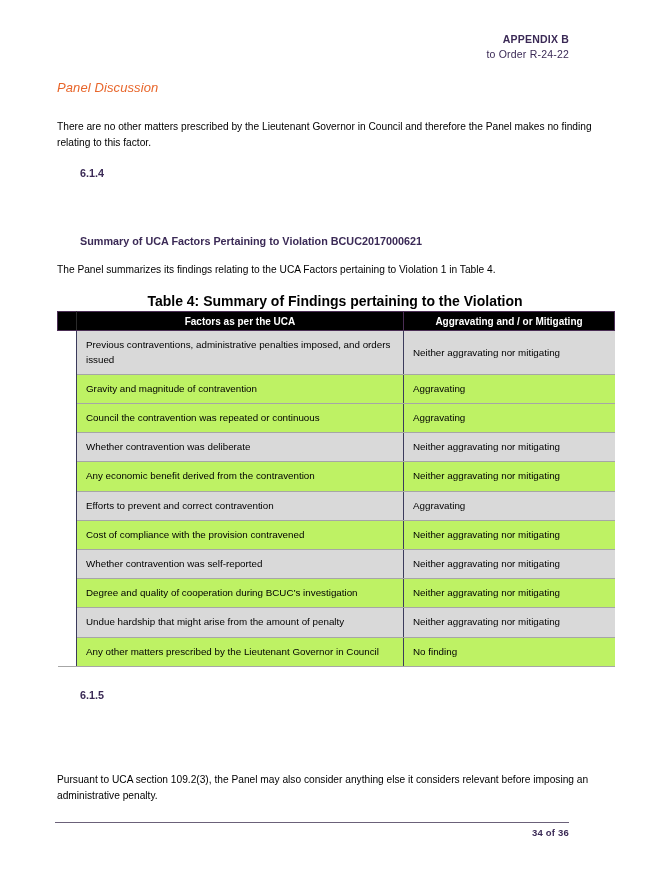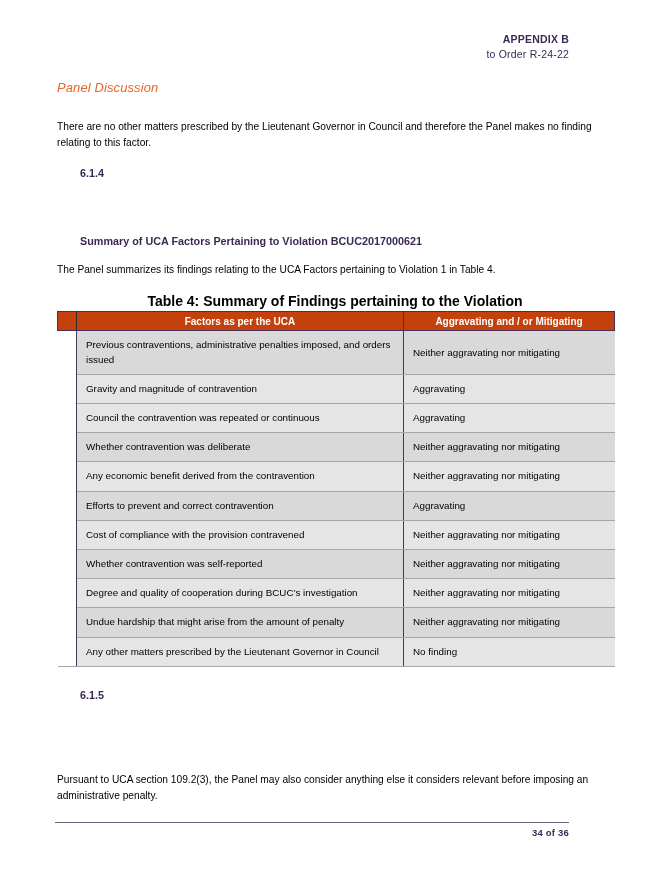--- a/index.html
+++ b/index.html
@@ -98,21 +98,21 @@
     border-collapse: collapse;
     width: 557px;
     table-layout: fixed;
     margin: 0;
   }
   table.findings col.c-gutter { width: 19px; }
   table.findings col.c-factor { width: 327px; }
   table.findings col.c-result { width: 211px; }
 
   table.findings thead th {
-    background: #c2410c;
+    background: #000000;
     color: #ffffff;
     font-size: 10px;
     font-weight: bold;
     text-align: center;
     height: 19px;
     padding: 2px 4px;
     border: 1px solid #4b2e55;
     box-sizing: border-box;
   }
   table.findings thead th.gutter-head {
@@ -133,21 +133,21 @@
     border-right: 1px solid #3b3b5c;
     border-bottom: none;
   }
   table.findings tbody td.result {
     border-left: 1px solid #3b3b5c;
   }
   table.findings tbody tr.shade td {
     background: #d9d9d9;
   }
   table.findings tbody tr.plain td {
-    background: #e5e5e5;
+    background: #bef264;
   }
   table.findings tbody tr.plain td.gutter,
   table.findings tbody tr.shade td.gutter {
     background: #ffffff;
   }
   table.findings tbody tr:last-child td {
     border-bottom: 1px solid #a6a6a6;
   }
 
   .after-table {

